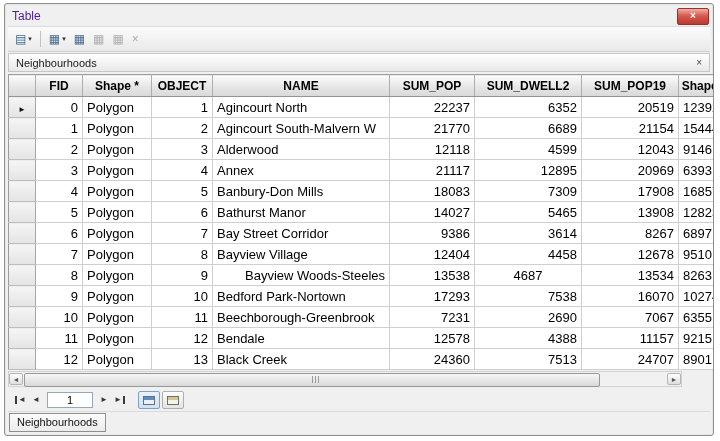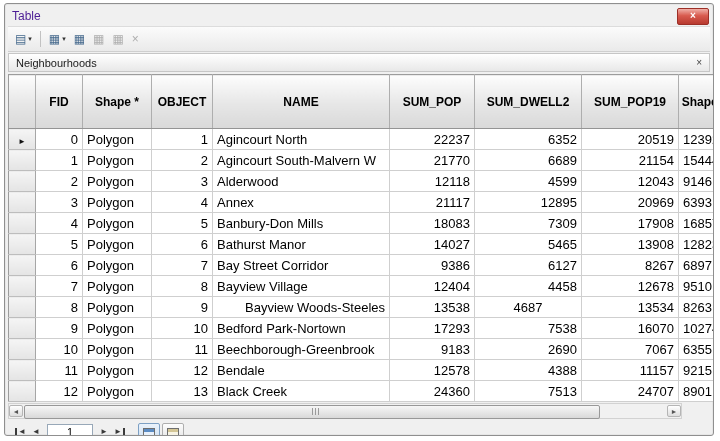--- a/index.html
+++ b/index.html
@@ -17,21 +17,21 @@
   .tbtn.disabled .tglyph{color:#aeaeae;}
   .caret{font-size:7px;color:#333;margin-left:2px;}
   .tsep{width:1px;height:16px;background:#c2c2c2;margin:0 4px;}
   
   .tabstrip{height:17px;background:linear-gradient(#ffffff,#e8e8e8);border:1px solid #c6c6c6;display:flex;align-items:center;padding:0 7px;font-size:11px;color:#1a1a1a;margin-top:1px;flex:0 0 auto;}
   .tabclose{margin-left:auto;font-size:10px;color:#444;cursor:pointer;}
   
   .gridarea{flex:0 0 auto;display:flex;flex-direction:column;margin-top:2px;}
   .gridwrap{display:flex;align-items:stretch;}
   table{border-collapse:collapse;table-layout:fixed;width:674px;background:#fff;border-left:1px solid #9c9c9c;border-top:1px solid #9c9c9c;}
-  th{height:21px;font-size:12px;font-weight:bold;text-align:center;background:linear-gradient(#fdfdfd,#e6e6e6 55%,#d9d9d9);border-right:1px solid #aeaeae;border-bottom:1px solid #949494;color:#000;padding:16px 2px;overflow:hidden;white-space:nowrap;}
+  th{height:21px;font-size:12px;font-weight:bold;text-align:center;background:linear-gradient(#fdfdfd,#e6e6e6 55%,#d9d9d9);border-right:1px solid #aeaeae;border-bottom:1px solid #949494;color:#000;padding:0 2px;overflow:hidden;white-space:nowrap;}
   td{height:20px;font-size:13px;border-right:1px solid #cfcfcf;border-bottom:1px solid #cfcfcf;padding:0 4px;overflow:hidden;white-space:nowrap;background:#fff;color:#000;}
   td.sel{background:linear-gradient(#f5f5f5,#e4e4e4);border-right:1px solid #a6a6a6;border-bottom:1px solid #bdbdbd;padding:0;text-align:center;}
   .ptr{font-size:8px;color:#111;line-height:1;}
   .sbtn{width:14px;height:14px;background:linear-gradient(#ffffff,#dedede);border:1px solid #b5b5b5;border-radius:2px;display:flex;align-items:center;justify-content:center;color:#555;margin-top:1px;box-sizing:border-box;flex:0 0 auto;cursor:pointer;}
   .sbtn span{font-size:7px;line-height:1;}
   .hscrollrow{height:16px;display:flex;margin-top:1px;}
   .hscroll{width:674px;height:16px;background:#f1f1f1;border:1px solid #d2d2d2;position:relative;display:flex;align-items:center;box-sizing:border-box;}
   .hscroll .sbtn{margin:0 0 0 0;height:12px;width:14px;}
   .hscroll .sbtn.right{position:absolute;right:0;}
   .hthumb{position:absolute;left:15px;top:1px;height:12px;width:574px;background:linear-gradient(#f7f7f7,#d9d9d9);border:1px solid #989898;border-radius:2px;cursor:pointer;}
@@ -179,21 +179,21 @@
               <td style="text-align: right;">13908</td>
               <td style="text-align: left;">12823.</td>
             </tr>
             <tr>
               <td class="sel"></td>
               <td style="text-align: right;">6</td>
               <td style="text-align: left;">Polygon</td>
               <td style="text-align: right;">7</td>
               <td style="text-align: left; margin-top: 36px;">Bay Street Corridor</td>
               <td style="text-align: right;">9386</td>
-              <td style="text-align: right;">6127</td>
+              <td style="text-align: right;">3614</td>
               <td style="text-align: right;">8267</td>
               <td style="text-align: left;">6897.8</td>
             </tr>
             <tr>
               <td class="sel"></td>
               <td style="text-align: right;">7</td>
               <td style="text-align: left;">Polygon</td>
               <td style="text-align: right;">8</td>
               <td style="text-align: left;">Bayview Village</td>
               <td style="text-align: right;">12404</td>
@@ -222,21 +222,21 @@
               <td style="text-align: right;">7538</td>
               <td style="text-align: right;">16070</td>
               <td style="text-align: left;">10274.</td>
             </tr>
             <tr>
               <td class="sel"></td>
               <td style="text-align: right;">10</td>
               <td style="text-align: left;">Polygon</td>
               <td style="text-align: right;">11</td>
               <td style="text-align: left;">Beechborough-Greenbrook</td>
-              <td style="text-align: right;">9183</td>
+              <td style="text-align: right;">7231</td>
               <td style="text-align: right;">2690</td>
               <td style="text-align: right;">7067</td>
               <td style="text-align: left;">6355.8</td>
             </tr>
             <tr>
               <td class="sel"></td>
               <td style="text-align: right;">11</td>
               <td style="text-align: left;">Polygon</td>
               <td style="text-align: right;">12</td>
               <td style="text-align: left;">Bendale</td>

